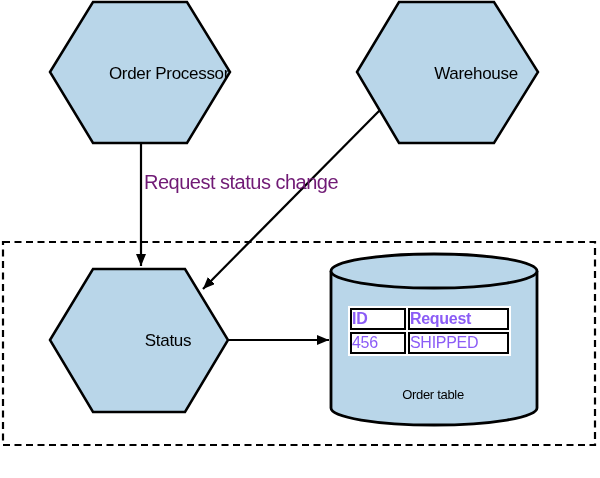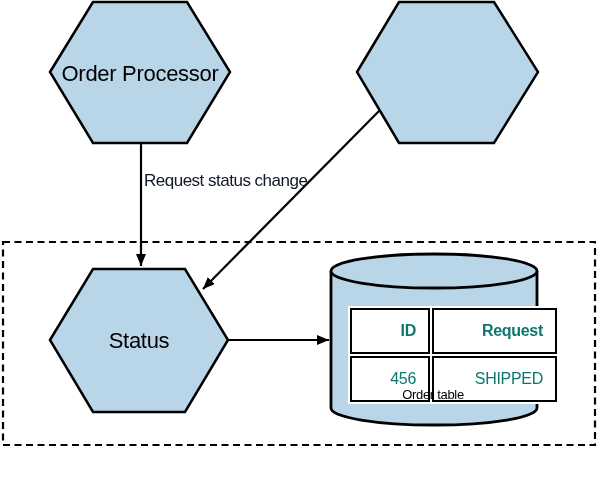--- a/index.html
+++ b/index.html
@@ -17,30 +17,31 @@
   }
   #diagram-svg {
     position: absolute;
     left: 0;
     top: 0;
   }
   .node-label {
     position: absolute;
     transform: translate(-50%, -50%);
     white-space: nowrap;
-    font-size: 22px;
+    font-size: 17px;
     letter-spacing: -0.3px;
     color: #000;
+    margin-left: 29px;
   }
   .edge-label {
     position: absolute;
     white-space: nowrap;
-    font-size: 17px;
+    font-size: 20px;
     letter-spacing: -0.5px;
-    color: #0f172a;
+    color: #701a75;
   }
   .db-caption {
     position: absolute;
     transform: translate(-50%, -50%);
     white-space: nowrap;
     font-size: 13px;
     letter-spacing: -0.3px;
     color: #000;
   }
   .figure-caption {
@@ -56,28 +57,28 @@
     position: absolute;
     left: 348px;
     top: 306px;
     border-collapse: separate;
     border-spacing: 2px;
     background: #ffffff;
   }
   table.db-table td {
     border: 2px solid #000;
     background: #ffffff;
-    text-align: right;
+    text-align: left;
     vertical-align: middle;
-    padding: 12px;
+    padding: 0;
     font-size: 16px;
     letter-spacing: -0.3px;
     line-height: 18px;
     height: 18px;
-    color: #0f766e;
+    color: #8b5cf6;
   }
   table.db-table td.col-id { width: 52px; }
   table.db-table td.col-status { width: 97px; }
   table.db-table tr.header-row td { font-weight: bold; }
 </style>
 </head>
 <body>
 
 <div id="stage">
 
@@ -99,20 +100,21 @@
     <path d="M331,271 L331,408 A103,17 0 0 0 537,408 L537,271" stroke="#000" stroke-width="2.8" fill="#b9d6e9"></path>
     <ellipse cx="434" cy="271" rx="103" ry="17" stroke="#000" stroke-width="2.8" fill="#b9d6e9"></ellipse>
 
     <line x1="141" y1="144" x2="141" y2="266" stroke="#000" stroke-width="2.2" marker-end="url(#arrowhead)"></line>
     <line x1="380" y1="110" x2="203" y2="289" stroke="#000" stroke-width="2.2" marker-end="url(#arrowhead)"></line>
     <line x1="228" y1="340" x2="329" y2="340" stroke="#000" stroke-width="2.2" marker-end="url(#arrowhead)"></line>
   </svg>
 
   <div class="node-label" style="left:140px; top:74px;">Order Processor</div>
 
+  <div class="node-label" style="left:447px; top:74px;">Warehouse</div>
 
   <div class="node-label" style="left:139px; top:341px;">Status</div>
 
   <div class="edge-label" style="left:144px; top:171px;">Request status change</div>
 
   <table class="db-table">
     <tbody>
       <tr class="header-row">
         <td class="col-id">ID</td>
         <td class="col-status">Request</td>

